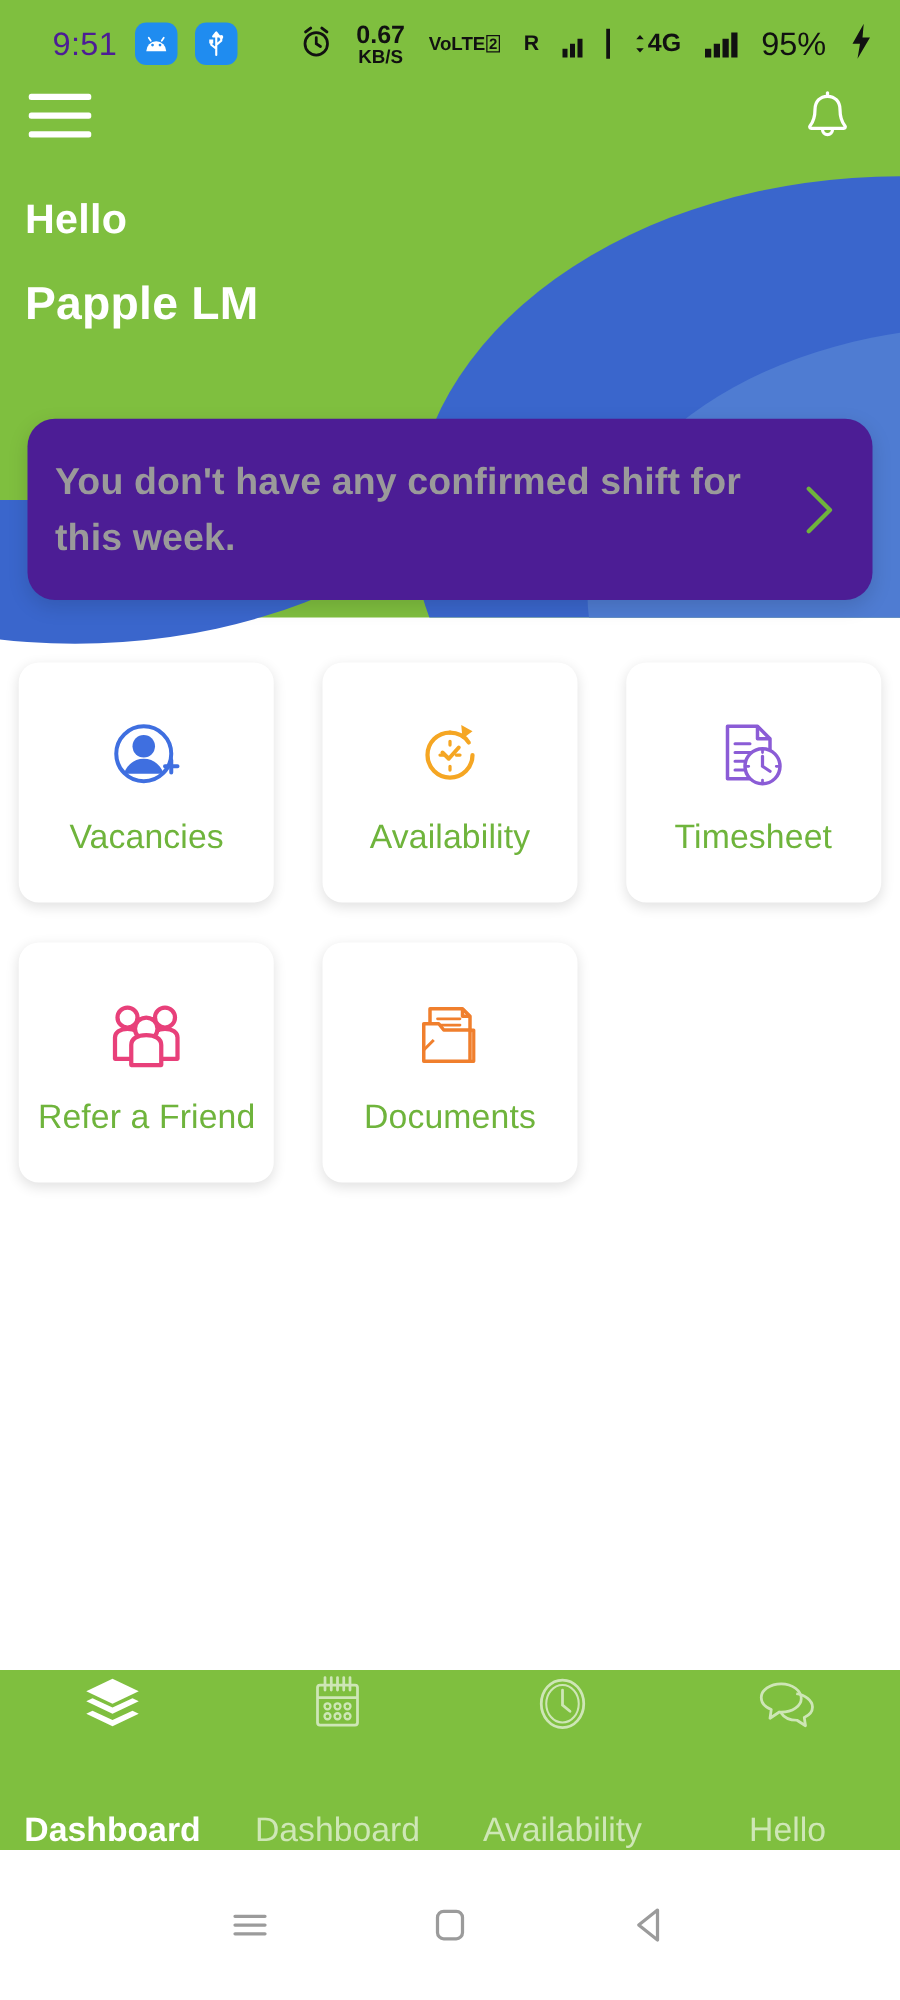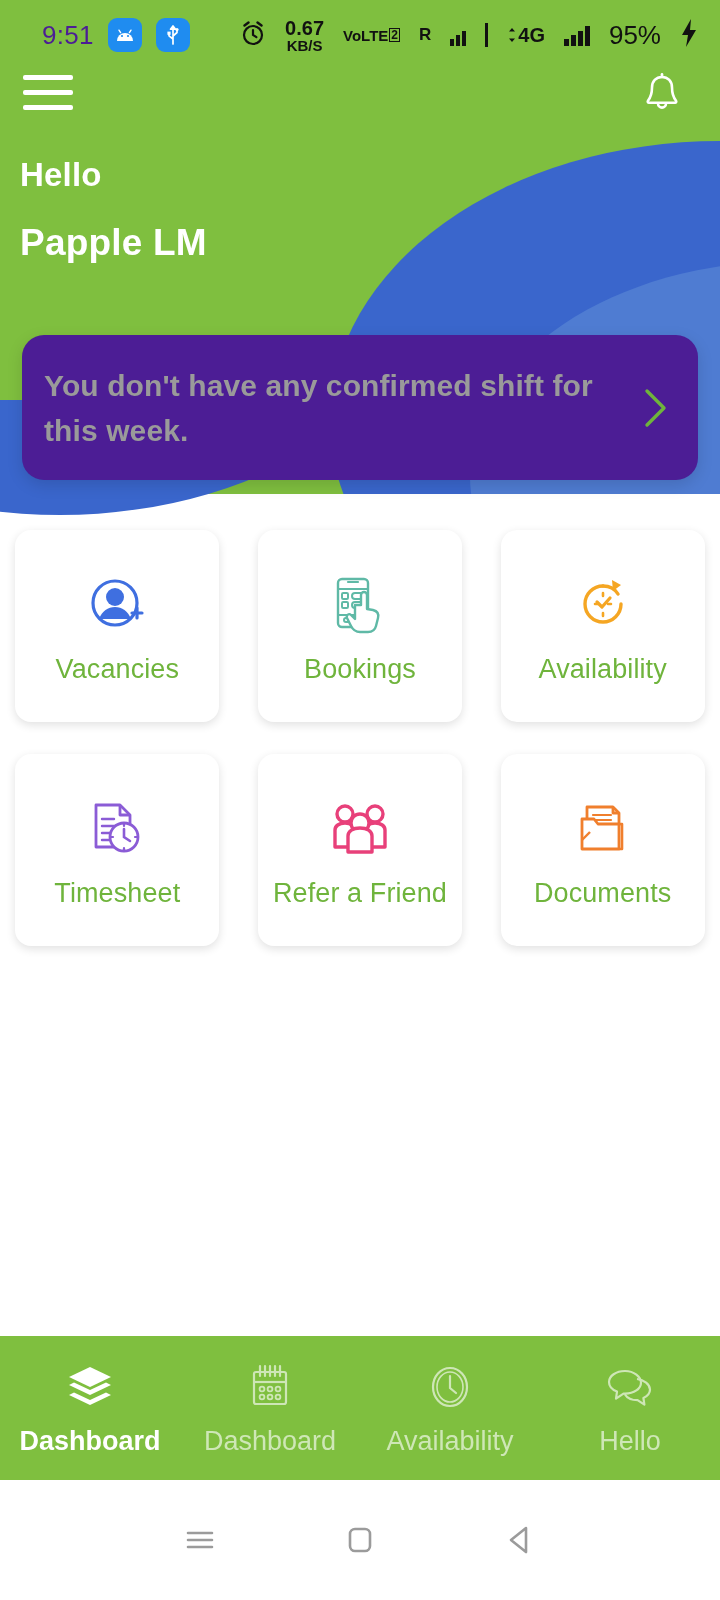--- a/index.html
+++ b/index.html
@@ -114,21 +114,21 @@
   }
   .tile-ico{ height:72px; display:flex; align-items:center; justify-content:center; }
   .tile-lbl{ color:#6FB43C; font-size:27px; letter-spacing:.1px; }
 
   
   .tabbar{
     position:absolute; left:0; top:1336px; width:720px; height:144px;
     background:#7FBF3F; display:flex; align-items:center; z-index:5;
   }
   .tab{
-    flex:1; display:flex; flex-direction:column; align-items:center; justify-content:center;
+    flex:1; display:flex; flex-direction:column; align-items:center; justify-content:space-between;
     gap:12px; cursor:pointer; height:100%;
   }
   .tab-ico{ height:54px; display:flex; align-items:center; justify-content:center; }
   .tab-lbl{ color:#ffffff; font-size:27px; }
   .tab.inactive .tab-lbl{ color:rgba(255,255,255,.62); }
   .tab.active .tab-lbl{ font-weight:bold; }
 
   
   .navbar{
     position:absolute; left:0; top:1480px; width:720px; height:120px;
@@ -251,36 +251,20 @@
         <svg width="70" height="70" viewBox="0 0 70 70">
           <circle cx="33" cy="34" r="22" fill="none" stroke="#3F6FE0" stroke-width="3.2"></circle>
           <circle cx="33" cy="28" r="9" fill="#3F6FE0"></circle>
           <path d="M17 50c3-8 9-12 16-12s13 4 16 12z" fill="#3F6FE0"></path>
           <path d="M50 44h10M55 39v10" stroke="#3F6FE0" stroke-width="3.2" stroke-linecap="round"></path>
         </svg>
       </span>
       <span class="tile-lbl">Vacancies</span>
     </div>
 
-    <div class="tile">
-      <span class="tile-ico">
-        <svg width="70" height="70" viewBox="0 0 70 70">
-          <rect x="13" y="10" width="30" height="48" rx="4" fill="none" stroke="#5FB9A6" stroke-width="2.4"></rect>
-          <path d="M13 20h30M13 46h30" stroke="#5FB9A6" stroke-width="2.2"></path>
-          <path d="M23 13h10" stroke="#5FB9A6" stroke-width="2.2" stroke-linecap="round"></path>
-          <rect x="17" y="24" width="6" height="6" rx="1.2" fill="none" stroke="#5FB9A6" stroke-width="2"></rect>
-          <rect x="17" y="33" width="6" height="6" rx="1.2" fill="none" stroke="#5FB9A6" stroke-width="2"></rect>
-          <rect x="27" y="24" width="12" height="6" rx="3" fill="none" stroke="#5FB9A6" stroke-width="2"></rect>
-          <rect x="27" y="33" width="12" height="6" rx="3" fill="none" stroke="#5FB9A6" stroke-width="2"></rect>
-          <rect x="19" y="49" width="18" height="4" rx="2" fill="none" stroke="#5FB9A6" stroke-width="2"></rect>
-          <path d="M36 36V26a3 3 0 0 1 6 0v14l6 1c4 1 6 4 5 8l-2 8c-1 4-4 6-8 6h-8c-4 0-7-2-9-6l-4-8c-1-3 2-5 4-3l4 4V36z" fill="#fff" stroke="#5FB9A6" stroke-width="2.4" stroke-linejoin="round"></path>
-        </svg>
-      </span>
-      <span class="tile-lbl">Bookings</span>
-    </div>
 
     <div class="tile">
       <span class="tile-ico">
         <svg width="70" height="70" viewBox="0 0 70 70">
           <path d="M35 17a18 18 0 1 0 18 18" fill="none" stroke="#F5A623" stroke-width="3.4" stroke-linecap="round"></path>
           <path d="M35 17c6 0 12 3 15 8" fill="none" stroke="#F5A623" stroke-width="3.4" stroke-linecap="round"></path>
           <path d="M44 11l9 5-8 6z" fill="#F5A623"></path>
           <path d="M27 35h3M40 35h3M35 24v3M35 44v3" stroke="#F5A623" stroke-width="2.6" stroke-linecap="round"></path>
           <path d="M29 33l5 5 8-9" fill="none" stroke="#F5A623" stroke-width="3.2" stroke-linecap="round" stroke-linejoin="round"></path>
         </svg>

